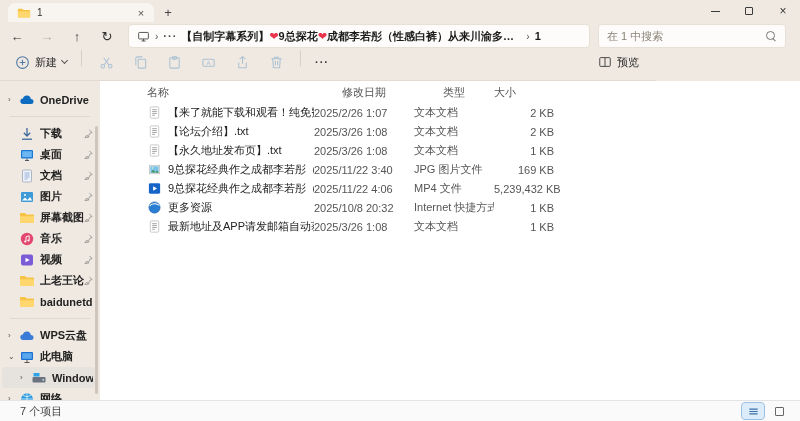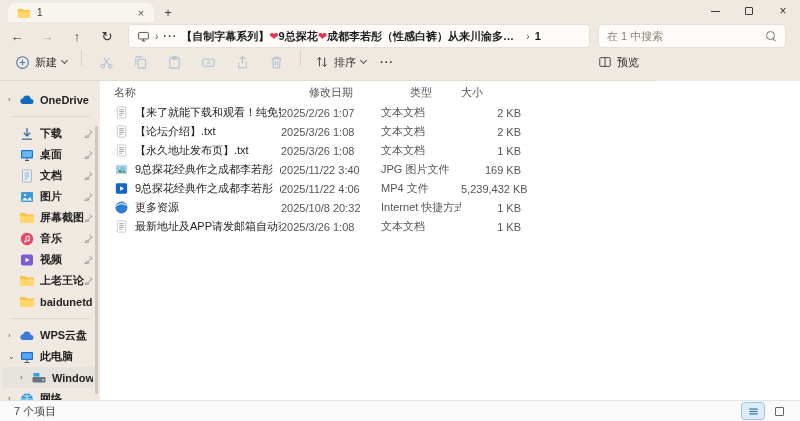--- a/index.html
+++ b/index.html
@@ -59,36 +59,36 @@
   .sitem.selected { background:#e6e2dd; }
   .sitem.child { padding-left:18px; }
   .chev { width:11px; font-size:8px; color:#555; flex:0 0 11px; }
   .sicon { flex:0 0 16px; width:16px; height:16px; margin-right:5px; }
   .slabel { flex:1; overflow:hidden; white-space:nowrap; color:#222;font-weight:bold; }
   .pin { flex:0 0 9px; width:9px; height:9px; opacity:.75; }
   .sdivider { height:1px; background:#e0d8ce; margin:6px 10px 6px 10px; }
   .sscroll { position:absolute; right:2px; top:45px; width:3px; height:268px; background:#cfc7bd; border-radius:2px; }
 
   
-  .filepane { position:absolute; left:100px; top:81px; width:700px; height:319px; background:#fff; }
+  .filepane { position:absolute; left:100px; top:81px; width:700px; height:319px; background:#fff;padding-left:33px; }
   .fhead { display:flex; align-items:center; height:22px; color:#555; }
   .frow { display:flex; align-items:center; height:19px; }
   .c-name { width:181px; padding-left:14px; display:flex; align-items:center; gap:6px; overflow:hidden; white-space:nowrap; }
   .c-name .fname { overflow:hidden; white-space:nowrap; }
   .c-date { width:100px; overflow:hidden; white-space:nowrap; color:#555; }
   .c-type { width:80px; overflow:hidden; white-space:nowrap; color:#555; }
   .c-size { width:60px; text-align:right; color:#555; white-space:nowrap; }
   .fhead .c-date, .fhead .c-type { color:#555;text-align:center; }
   .fhead .c-size { text-align:left; padding-left:0; width:60px; }
   .ficon { flex:0 0 15px; width:15px; height:15px; }
 
   
   .statusbar { position:absolute; left:0; top:400px; width:800px; height:21px; background:#fafafa;
                border-top:1px solid #e4e4e4; display:flex; align-items:center; }
-  .scount { margin-left:14px; color:#444; }
+  .scount { margin-left:20px; color:#444; }
   .view-toggles { margin-left:auto; margin-right:10px; display:flex; gap:4px; }
   .vtoggle { width:22px; height:16px; display:flex; align-items:center; justify-content:center; border-radius:3px; }
   .vtoggle.active { background:#dcecfb; outline:1px solid #9cc0e4; }
   .sq { width:9px; height:9px; border:1px solid #666; border-radius:1px; }
 </style>
 </head>
 <body>
 
 <div class="window">
 
@@ -179,28 +179,20 @@
         </svg>
     </div>
     <div class="tb-btn tb-icon-btn">
       <svg class="ic" width="15" height="15" viewBox="0 0 16 16" fill="none" stroke="#aac1d4" stroke-width="1.1">
           <path d="M2.5 4h11M6 4V2.5h4V4"></path>
           <path d="M4 4l.7 9.5h6.6L12 4"></path>
           <path d="M6.8 6.5v4.5M9.2 6.5v4.5"></path>
         </svg>
     </div>
     <div class="tb-sep"></div>
-    <div class="tb-btn">
-      <svg class="ic" width="14" height="14" viewBox="0 0 16 16" fill="none" stroke="#3b3b3b" stroke-width="1.1">
-          <path d="M5 13V3M2.8 5.2L5 3l2.2 2.2"></path>
-          <path d="M11 3v10M8.8 10.8L11 13l2.2-2.2"></path>
-        </svg>
-      <span>排序</span>
-      <span class="chevron"></span>
-    </div>
     <div class="tb-btn tb-more">···</div>
     <div class="tb-right tb-btn">
       <svg class="ic" width="14" height="14" viewBox="0 0 16 16">
           <rect x="2" y="3" width="12" height="10" rx="1" fill="none" stroke="#444" stroke-width="1.1"></rect>
           <path d="M8 3v10" stroke="#444" stroke-width="1.1"></path>
         </svg>
       <span>预览</span>
     </div>
   </div>
 

